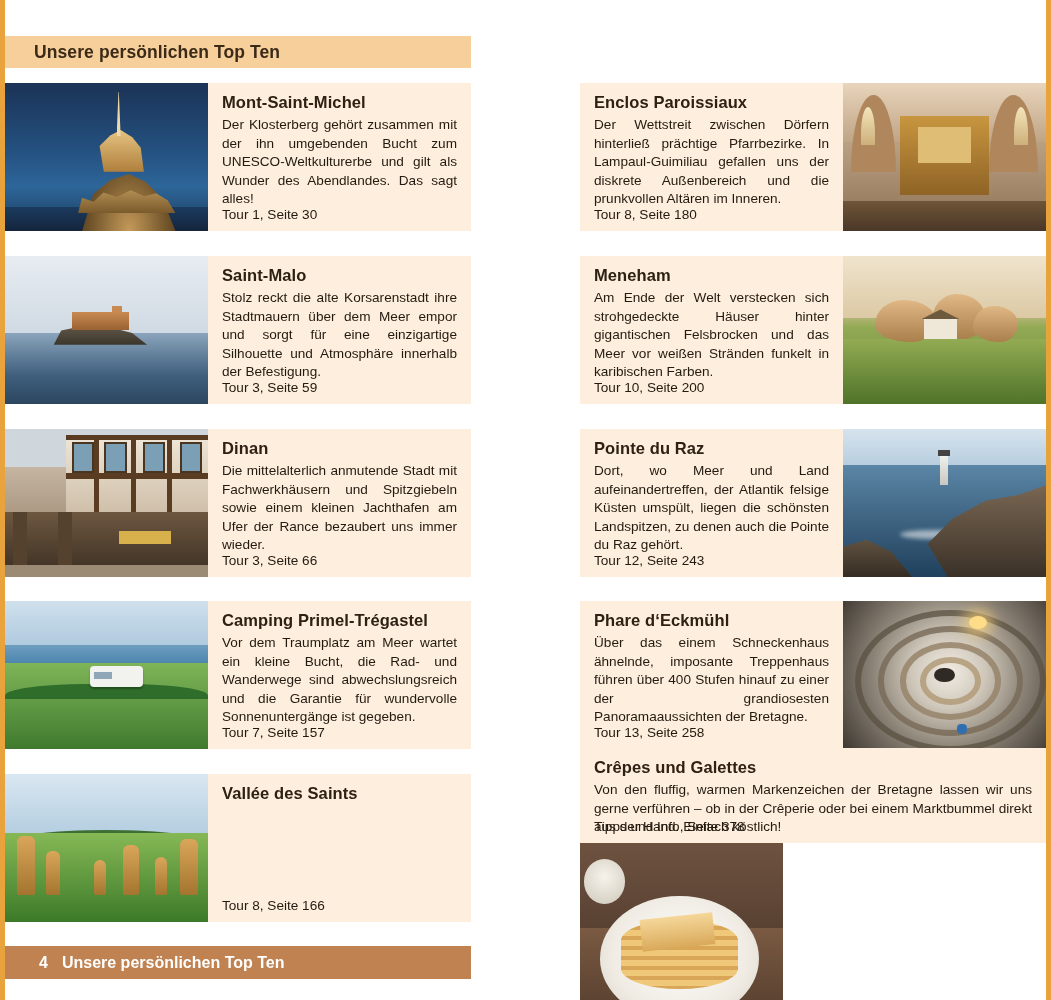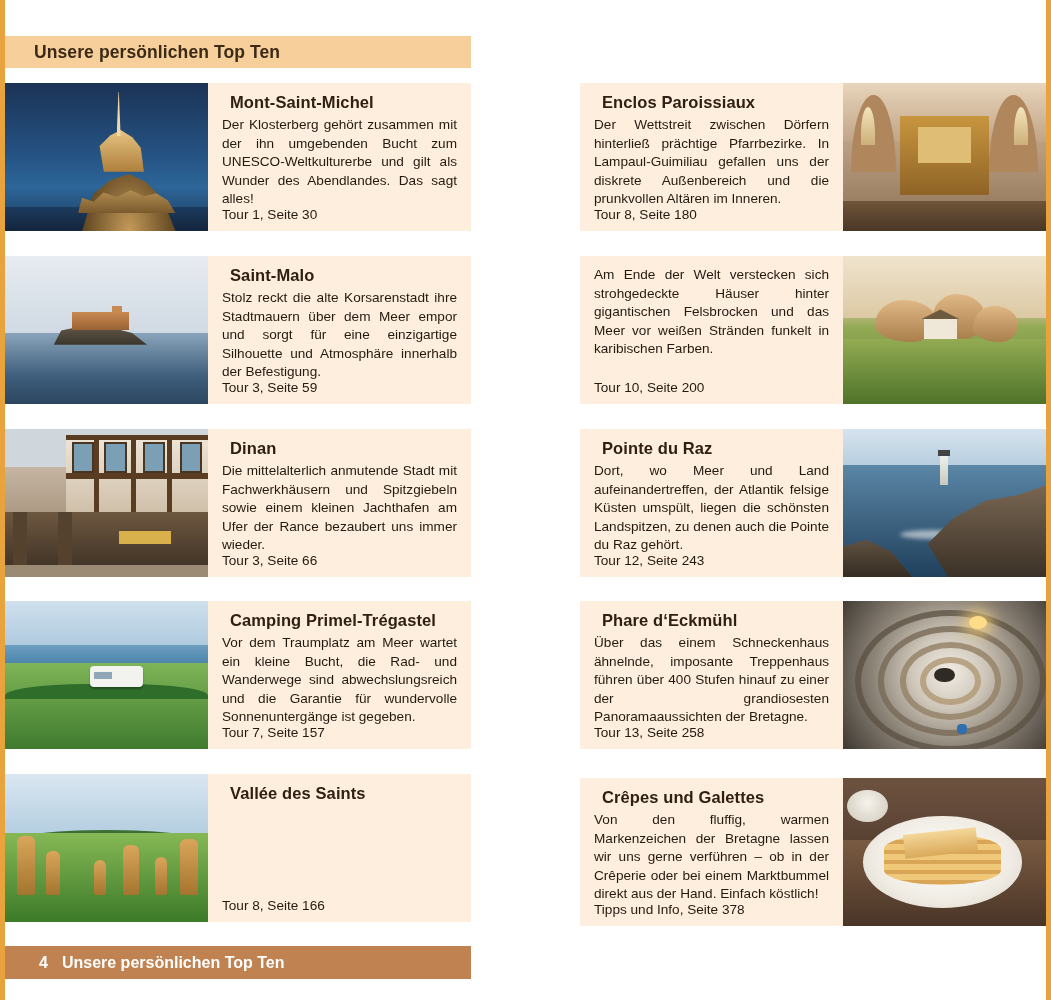--- a/index.html
+++ b/index.html
@@ -79,21 +79,21 @@
     flex: 1 1 auto;
     background: #fdeedd;
     padding: 10px 14px 6px 14px;
     box-sizing: border-box;
     position: relative;
   }
   .entry.left-entry  { left: 5px; width: 466px; }
   .entry.right-entry { left: 29px; width: 466px; }
 
   .entry h2 {
-    margin: 0 0 4px 8px;
+    margin: 0 0 4px 0;
     font-size: 16.5px;
     font-weight: bold;
     color: #2e2013;
     letter-spacing: 0.1px;
   }
   .entry p.desc {
     margin: 0;
     font-size: 13.6px;
     line-height: 18.6px;
     color: #231a10;
@@ -492,20 +492,21 @@
           <div class="window wi1"></div>
             <div class="window wi2"></div>
           <div class="altar"></div>
             <div class="floor"></div>
         </div>
       </div>
     </div>
 
     <div class="entry right-entry" style="top:256px;">
       <div class="textbox">
+        <h2>Meneham</h2>
         <p class="desc">Am Ende der Welt verstecken sich strohgedeckte Häuser hinter gigantischen Felsbrocken und das Meer vor weißen Stränden funkelt in karibischen Farben.</p>
         <p class="tour">Tour 10, Seite 200</p>
       </div>
       <div class="photo">
         <div class="ph p-men">
           <div class="sky"></div>
             <div class="grass"></div>
           <div class="rock r1"></div>
             <div class="rock r2"></div>
             <div class="rock r3"></div>
@@ -544,21 +545,21 @@
             <div class="ring g2"></div>
             <div class="ring g3"></div>
             <div class="ring g4"></div>
           <div class="core"></div>
             <div class="lamp"></div>
             <div class="person"></div>
         </div>
       </div>
     </div>
 
-    <div class="entry right-entry" style="top:778px;">
+    <div class="entry right-entry" style="top:748px;flex-direction:column;">
       <div class="textbox">
         <h2>Crêpes und Galettes</h2>
         <p class="desc">Von den fluffig, warmen Markenzeichen der Bretagne lassen wir uns gerne verführen – ob in der Crêperie oder bei einem Marktbummel direkt aus der Hand. Einfach köstlich!</p>
         <p class="tour">Tipps und Info, Seite 378</p>
       </div>
       <div class="photo">
         <div class="ph p-crepes">
           <div class="cloth"></div>
             <div class="bowl"></div>
             <div class="plate"></div>

